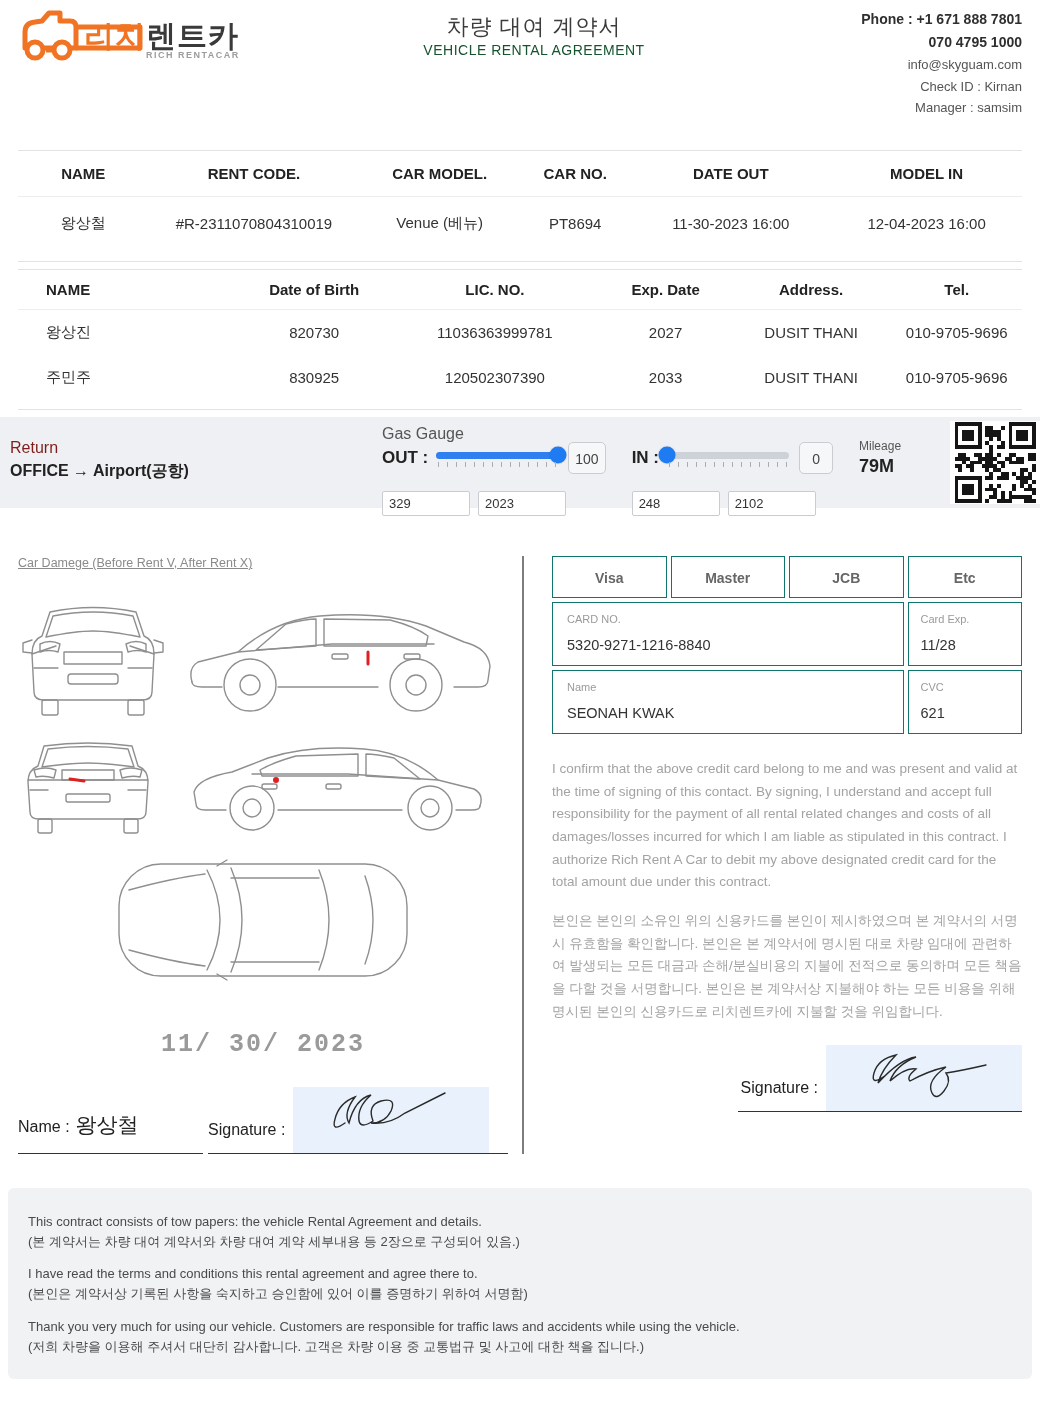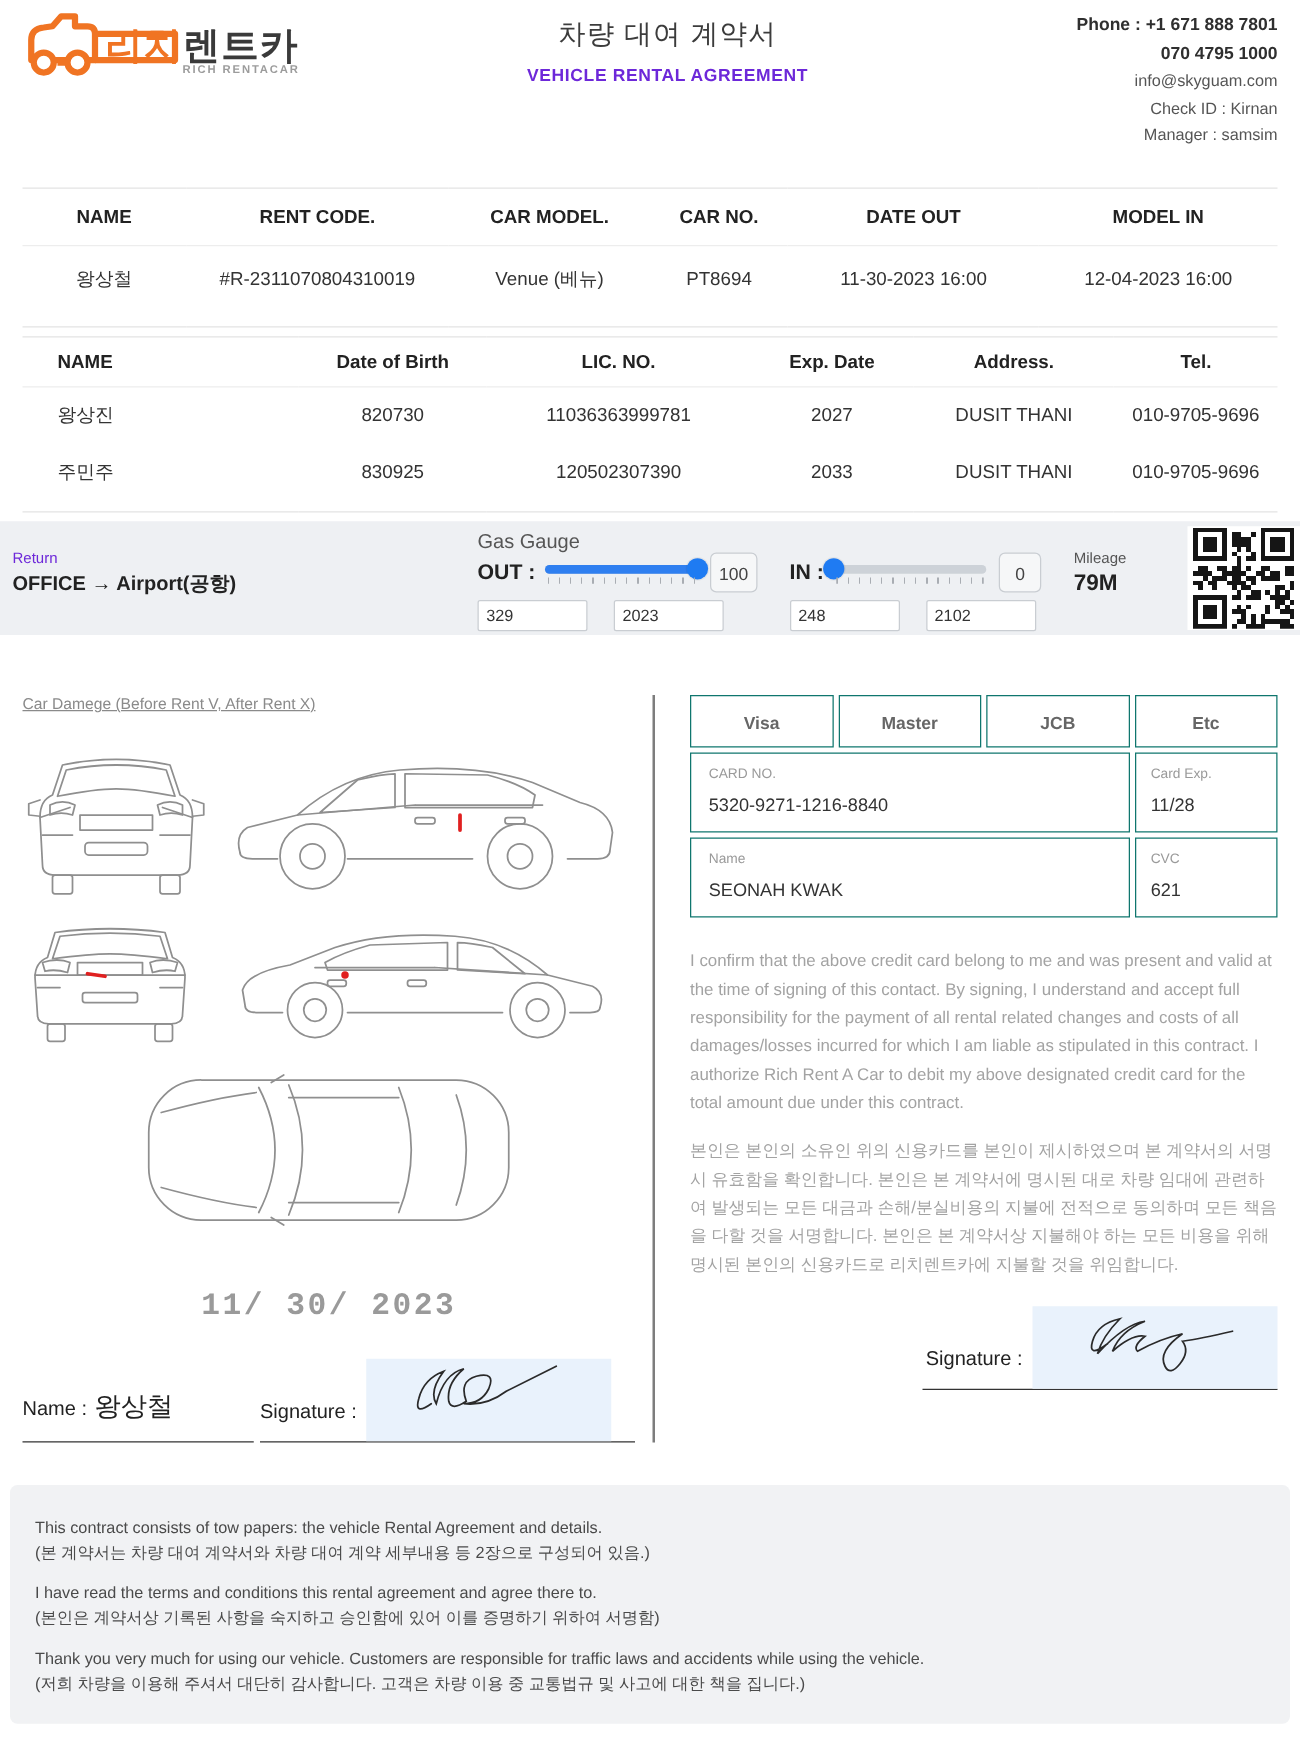--- a/index.html
+++ b/index.html
@@ -10,53 +10,53 @@
   
   .hdr { display:flex; justify-content:space-between; align-items:flex-start; padding:8px 18px 0 18px; height:150px; }
   .logo { display:flex; align-items:flex-start; gap:2px; }
   .logo-truck { position:relative; width:238px; height:58px; }
   .logo-kr { position:absolute; left:66px; top:8px; font-size:30px; font-weight:800; letter-spacing:1px; white-space:nowrap; }
   .logo-kr .or { color:#f07423; }
   .logo-kr .dk { color:#3a3a3a; }
   .logo-sub { position:absolute; left:128px; top:42px; font-size:9px; color:#9c9c9c; letter-spacing:1.5px; font-weight:700; }
   .titles { text-align:center; padding-top:4px; flex:1; }
   .title-kr { font-size:22px; color:#3c3c3c; font-weight:400; letter-spacing:1px; }
-  .title-en { font-size:14px; color:#6d28d9; font-weight:700; margin-top:10px; letter-spacing:0.5px; }
+  .title-en { font-size:14px; color:#14532d; font-weight:400; letter-spacing:0.5px; }
   .contact { text-align:right; font-size:13px; line-height:1.65; color:#555; min-width:210px; }
   .contact .b { font-weight:700; color:#2f2f2f; font-size:14px; }
 
   
   table { width:1004px; margin:0 18px; border-collapse:collapse; }
   .t1 { border-top:1px solid #e3e3e3; border-bottom:1px solid #e3e3e3; }
   .t2 { border-top:1px solid #e3e3e3; border-bottom:1px solid #e3e3e3; margin-top:7px; }
   th { font-size:15px; font-weight:700; color:#222; padding:14px 4px; text-align:center; border-bottom:1px solid #ededed; }
   td { font-size:15px; color:#333; padding:17px 4px; text-align:center; }
   .t2 th, .t2 td { padding:11px 4px; }
   .t2 td { padding-top:13px; padding-bottom:13px; }
   .t2 th:first-child, .t2 td:first-child { text-align:left; padding-left:28px; }
   .t1 td { padding-bottom:28px; }
   .t2 tr:last-child td { padding-bottom:22px; }
 
   
   .band { margin-top:7px; background:#eef0f3; height:91px; display:flex; align-items:stretch; padding:8px 0 8px 10px; position:relative; }
   .return-block { width:372px; padding-top:14px; }
-  .return-label { font-size:12px; color:#6d28d9; }
+  .return-label { font-size:16px; color:#7f1d1d; }
   .return-value { font-size:16px; color:#222; font-weight:600; margin-top:4px; }
   .gauge-col { margin-right:26px; }
   .gas-title { font-size:16px; color:#555; height:18px; }
   .gauge-row { display:flex; align-items:center; margin-top:2px; height:26px; }
   .gauge-label { font-size:17px; font-weight:700; color:#222; margin-right:8px; }
   .slider { position:relative; width:122px; height:20px; cursor:pointer; }
   .track { position:absolute; left:0; right:0; top:4px; height:7px; background:#cdd2d8; border-radius:4px; }
   .fill { height:100%; background:#2f7ff0; border-radius:4px; }
   .thumb { position:absolute; top:7px; width:17px; height:17px; background:#1f7bf2; border-radius:50%; transform:translate(-50%,-50%); box-shadow:0 0 0 1px rgba(0,0,0,0.05); }
   .ticks { position:absolute; left:2px; right:2px; top:14px; height:5px;
            background:repeating-linear-gradient(90deg,#a9adb3 0 1px,transparent 1px 9px); }
   .gauge-value { min-width:34px; padding:0 6px; height:32px; line-height:32px; text-align:center; background:#f6f7f8; border:1px solid #c9cdd2; border-radius:5px; font-size:14px; color:#444; margin-left:10px; }
-  .gauge-inputs { display:flex; gap:21px; margin-top:9px; }
+  .gauge-inputs { display:flex; gap:8px; margin-top:20px; }
   .gauge-inputs input { width:88px; height:25px; border:1px solid #c9cdd2; border-radius:2px; background:#fff; font-size:13px; color:#333; padding:0 6px; font-family:inherit; }
   .mileage-block { padding-top:14px; margin-right:12px; }
   .mileage-label { font-size:12px; color:#555; }
   .mileage-value { font-size:18px; font-weight:700; color:#222; margin-top:3px; }
   .qr-wrap { position:absolute; right:0; top:4px; width:90px; height:83px; background:#fff; padding:1px; }
   .qr-wrap svg { width:100%; height:100%; fill:#151515; }
 
   
   .main { display:flex; margin-top:48px; padding:0 18px; }
   .left-col { width:490px; }

